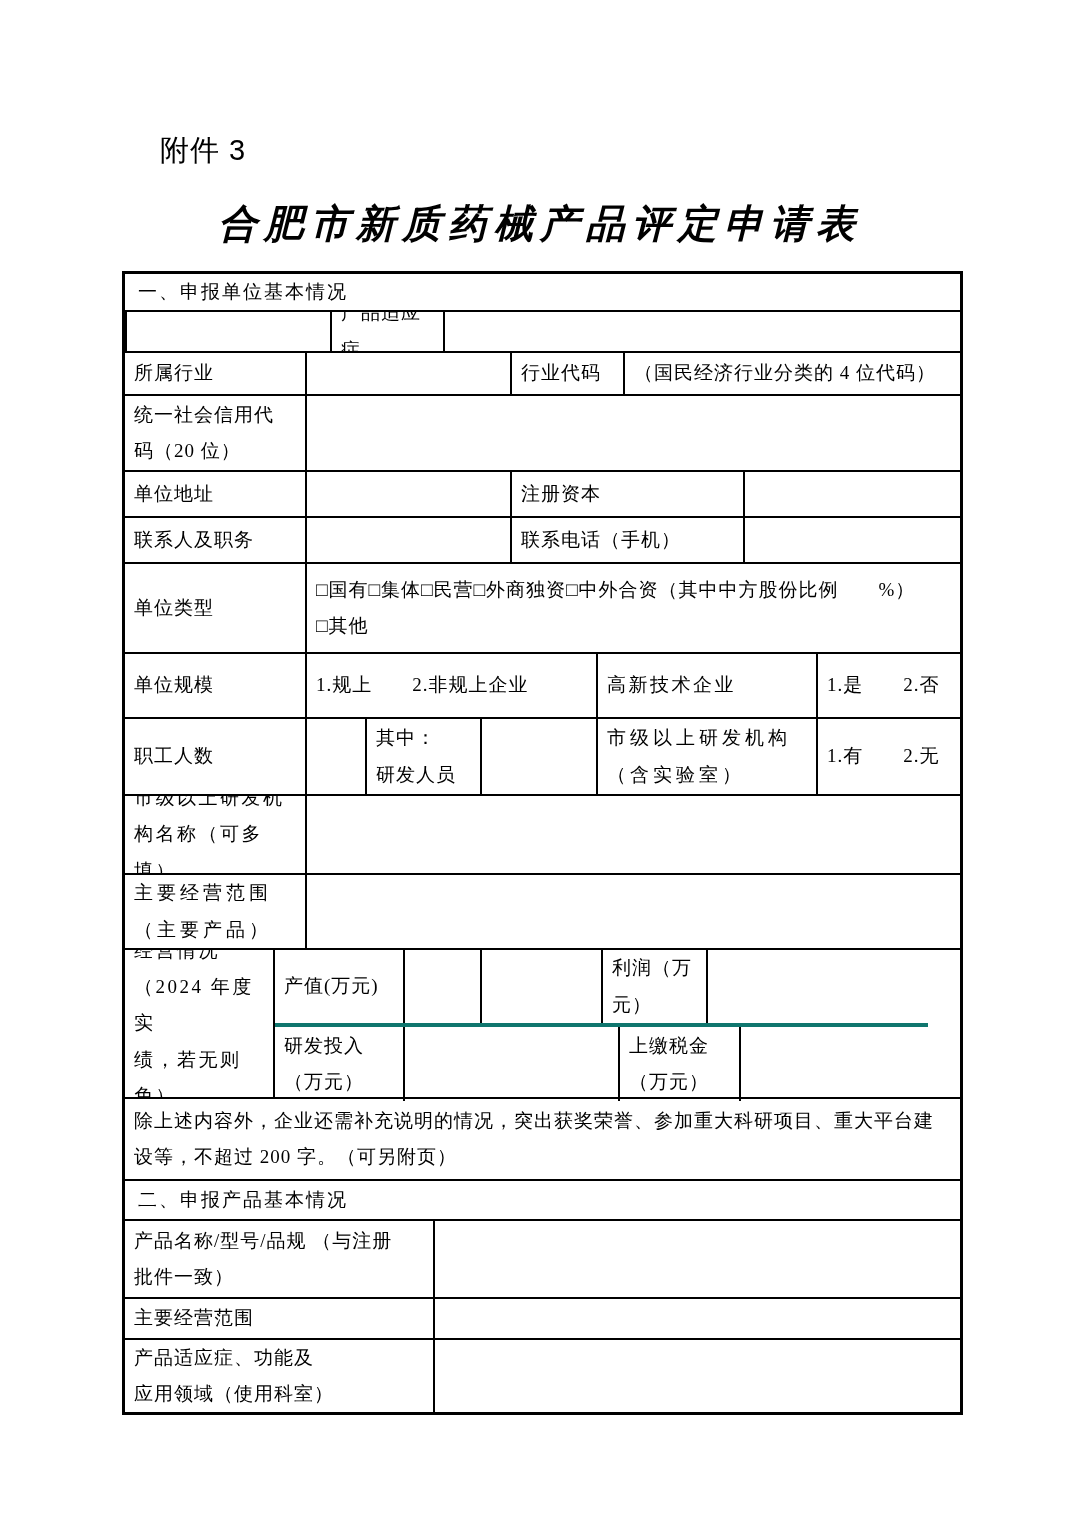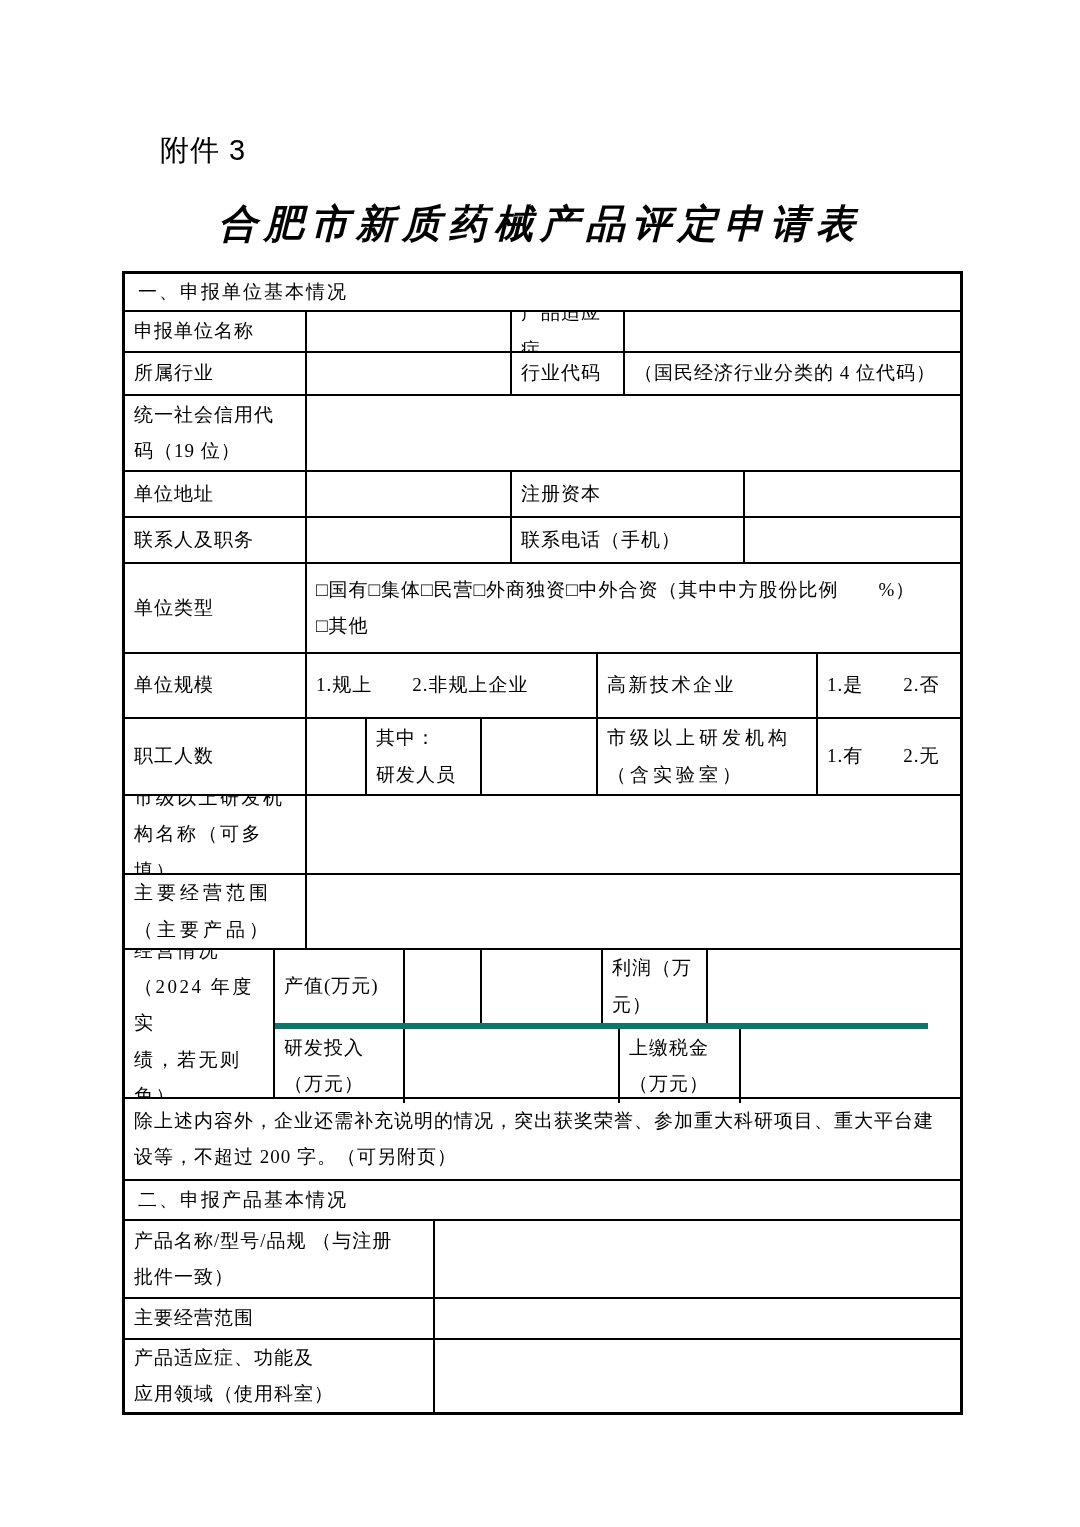--- a/index.html
+++ b/index.html
@@ -36,51 +36,50 @@
     line-height:1.9;
     letter-spacing:1px;
     overflow:hidden;
   }
   .c.nb { border-left:none; }
   .sect { padding-left:13px; letter-spacing:2px; }
   .spread { letter-spacing:4px; }
   .spread2 { letter-spacing:2.5px; }
   .grp { display:flex; flex-direction:column; border-left:2px solid #000; box-sizing:border-box; }
   .subrow { display:flex; align-items:stretch; flex:1; }
-  .subrow + .subrow { border-top:6px solid #0f766e; }
+  .subrow + .subrow { border-top:4px solid #0f766e; }
 </style>
 </head>
 <body>
 
 <div class="attachment">附件 3</div>
 <div class="doc-title">合肥市新质药械产品评定申请表</div>
 
 <div class="form-table">
 
   <div class="row first" style="height:36px">
     <div class="c nb sect" style="width:835px">一、申报单位基本情况</div>
   </div>
 
   <div class="row" style="height:39px">
-    <div class="c nb" style="width:180px">申报单位名称</div>
     <div class="c" style="width:205px"></div>
     <div class="c" style="width:113px">产品适应症</div>
     <div class="c" style="width:337px"></div>
   </div>
 
   <div class="row" style="height:41px">
     <div class="c nb" style="width:180px">所属行业</div>
     <div class="c" style="width:205px"></div>
     <div class="c" style="width:113px">行业代码</div>
     <div class="c" style="width:337px">（国民经济行业分类的 4 位代码）</div>
   </div>
 
   <div class="row" style="height:74px">
     <div class="c nb" style="width:180px">统一社会信用代
-码（19 位）</div>
+码（20 位）</div>
     <div class="c" style="width:655px"></div>
   </div>
 
   <div class="row" style="height:44px">
     <div class="c nb" style="width:180px">单位地址</div>
     <div class="c" style="width:205px"></div>
     <div class="c" style="width:233px">注册资本</div>
     <div class="c" style="width:217px"></div>
   </div>
 

